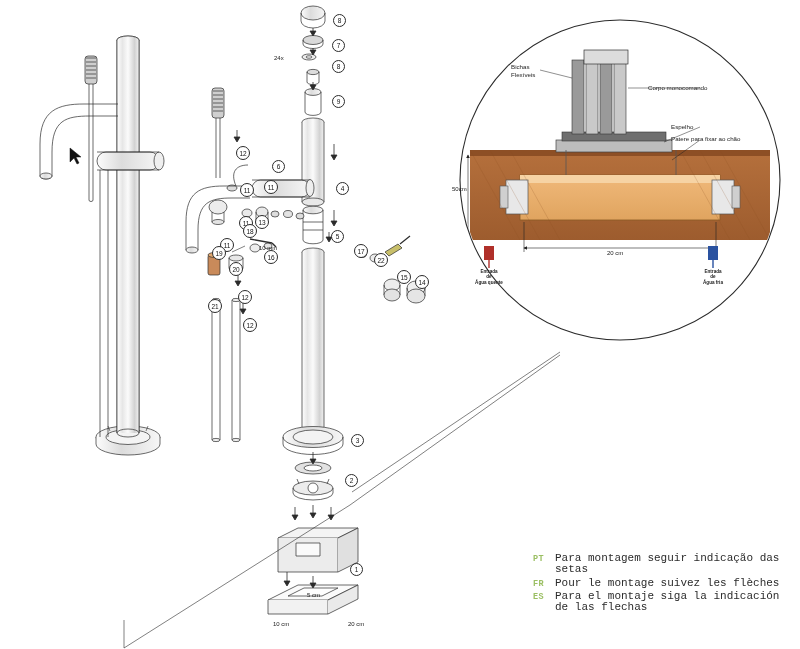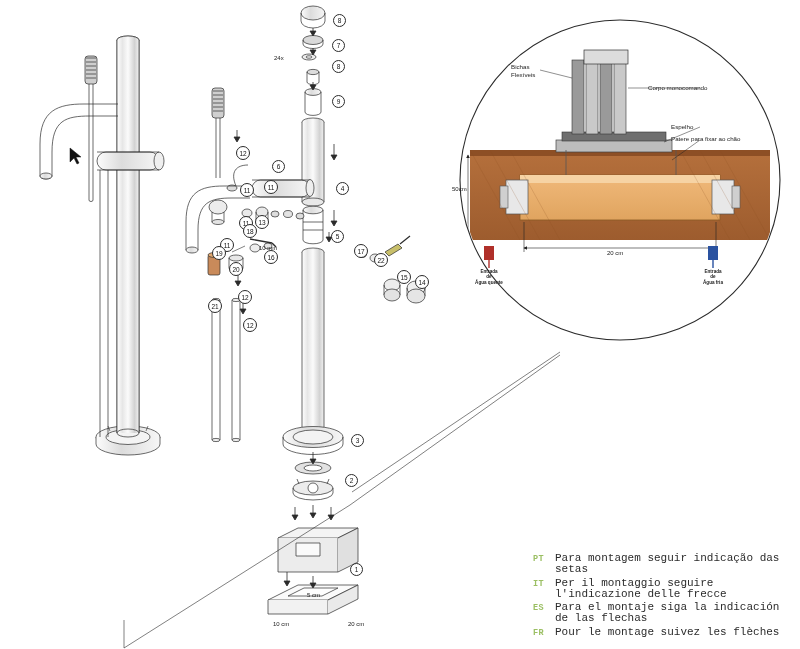--- a/index.html
+++ b/index.html
@@ -359,26 +359,22 @@
       <div class="balloon b12" style="left: 208px; top: 299px;">21</div>
       <div class="balloon b12" style="left: 374px; top: 253px;">22</div>
     </div>
 
   <div id="legend">
     <div class="legend-row">
       <div class="legend-code">PT</div>
       <div class="legend-text">Para montagem seguir indicação das setas</div>
     </div>
     <div class="legend-row">
-      <div class="legend-code">IT</div>
-      <div class="legend-text">Per il montaggio seguire l'indicazione delle frecce</div>
+      <div class="legend-code">FR</div>
+      <div class="legend-text">Pour le montage suivez les flèches</div>
     </div>
     <div class="legend-row">
       <div class="legend-code">ES</div>
       <div class="legend-text">Para el montaje siga la indicación de las flechas</div>
     </div>
-    <div class="legend-row">
-      <div class="legend-code">FR</div>
-      <div class="legend-text">Pour le montage suivez les flèches</div>
-    </div>
   </div>
 
 </div>
 
 </body></html>

